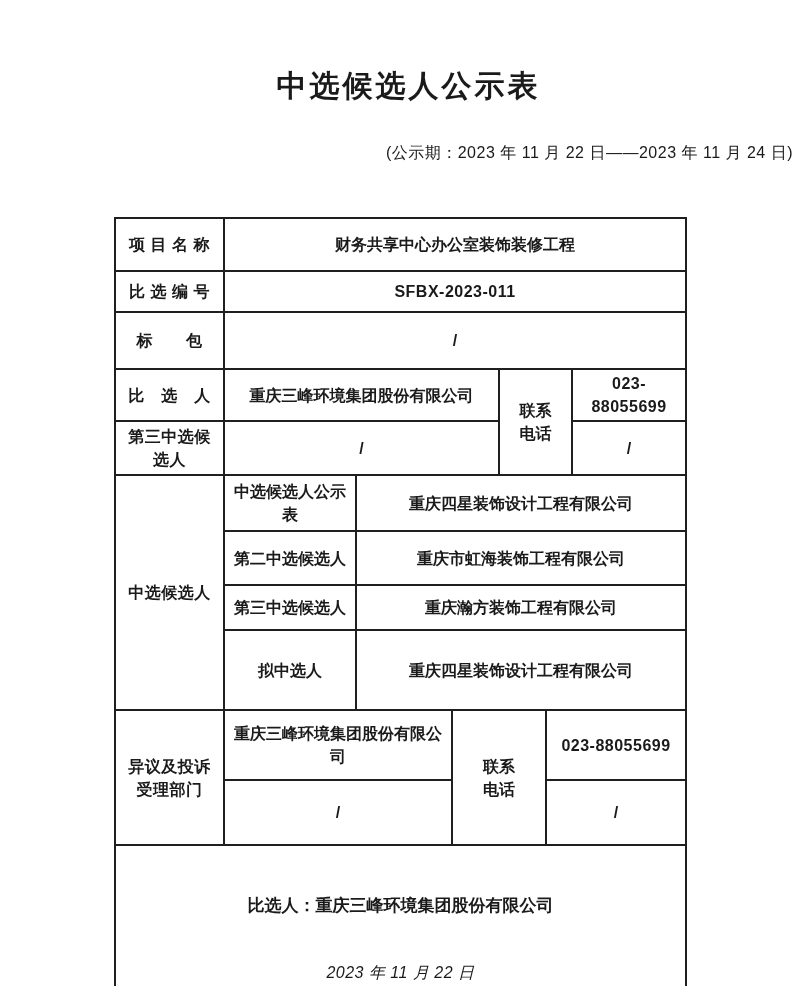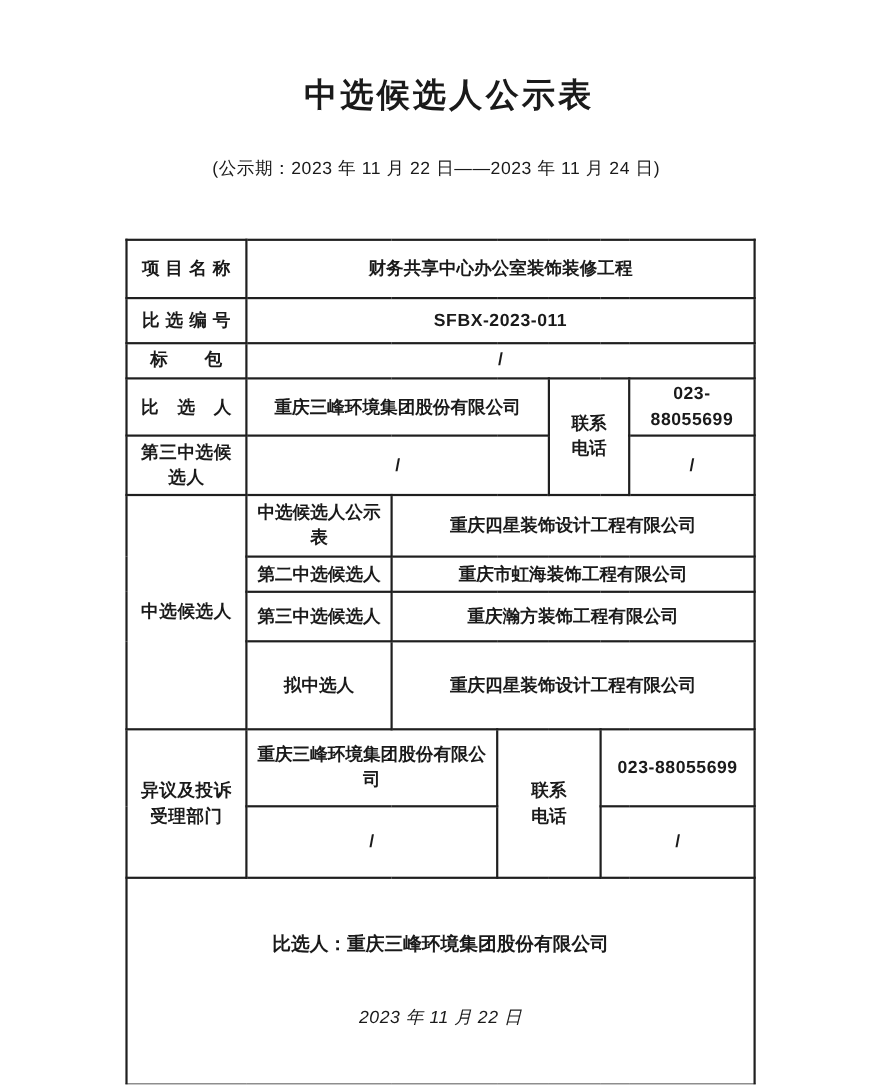--- a/index.html
+++ b/index.html
@@ -28,21 +28,21 @@
     text-align: center;
     font-size: 30px;
     font-weight: 700;
     letter-spacing: 3px;
   }
   .doc-subtitle {
     position: absolute;
     top: 143px;
     left: 0;
     width: 100%;
-    text-align: center;
+    text-align: right;
     font-size: 16px;
     font-weight: 400;
     letter-spacing: 0.5px;
   }
   table.main {
     position: absolute;
     left: 114px;
     top: 175px;
     width: 572px;
     border-collapse: collapse;
@@ -105,21 +105,21 @@
         <tr style="height:53px">
       <td class="lbl">项 目 名 称</td>
       <td colspan="6">财务共享中心办公室装饰装修工程</td>
     </tr>
 
     <tr style="height:41px">
       <td class="lbl">比 选 编 号</td>
       <td colspan="6" class="num">SFBX-2023-011</td>
     </tr>
 
-    <tr style="height:32px">
+    <tr style="height:57px">
       <td class="lbl">标　　包</td>
       <td colspan="6" class="slash">/</td>
     </tr>
 
     <tr style="height:48px">
       <td class="lbl">比　选　人</td>
       <td colspan="3">重庆三峰环境集团股份有限公司</td>
       <td colspan="2" rowspan="2" class="pre">联系
 电话</td>
       <td class="num">023-88055699</td>
@@ -129,21 +129,21 @@
       <td class="lbl">第三中选候选人</td>
       <td colspan="3" class="slash">/</td>
       <td class="slash">/</td>
     </tr>
 
     <tr style="height:56px">
       <td rowspan="4" class="lbl">中选候选人</td>
       <td>中选候选人公示表</td>
       <td colspan="5">重庆四星装饰设计工程有限公司</td>
     </tr>
-    <tr style="height:32px">
+    <tr style="height:54px">
       <td>第二中选候选人</td>
       <td colspan="5">重庆市虹海装饰工程有限公司</td>
     </tr>
     <tr style="height:45px">
       <td>第三中选候选人</td>
       <td colspan="5">重庆瀚方装饰工程有限公司</td>
     </tr>
     <tr style="height:80px">
       <td>拟中选人</td>
       <td colspan="5">重庆四星装饰设计工程有限公司</td>

